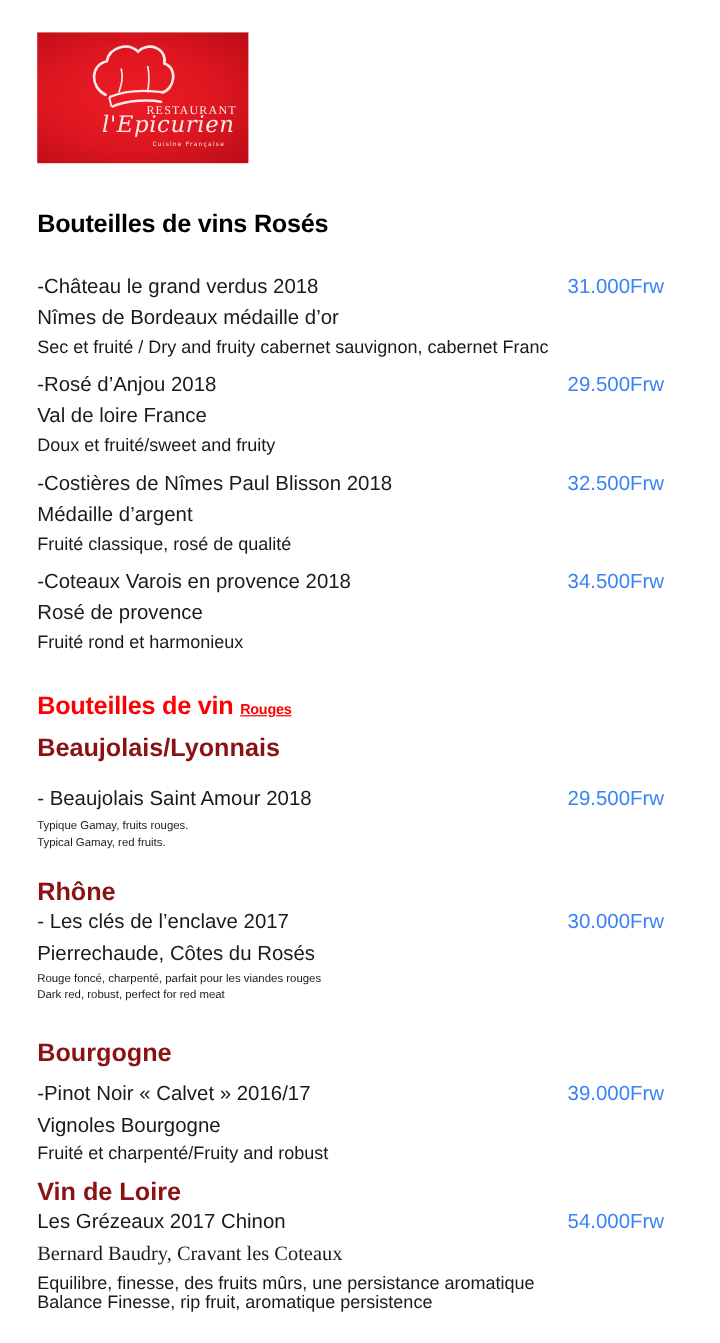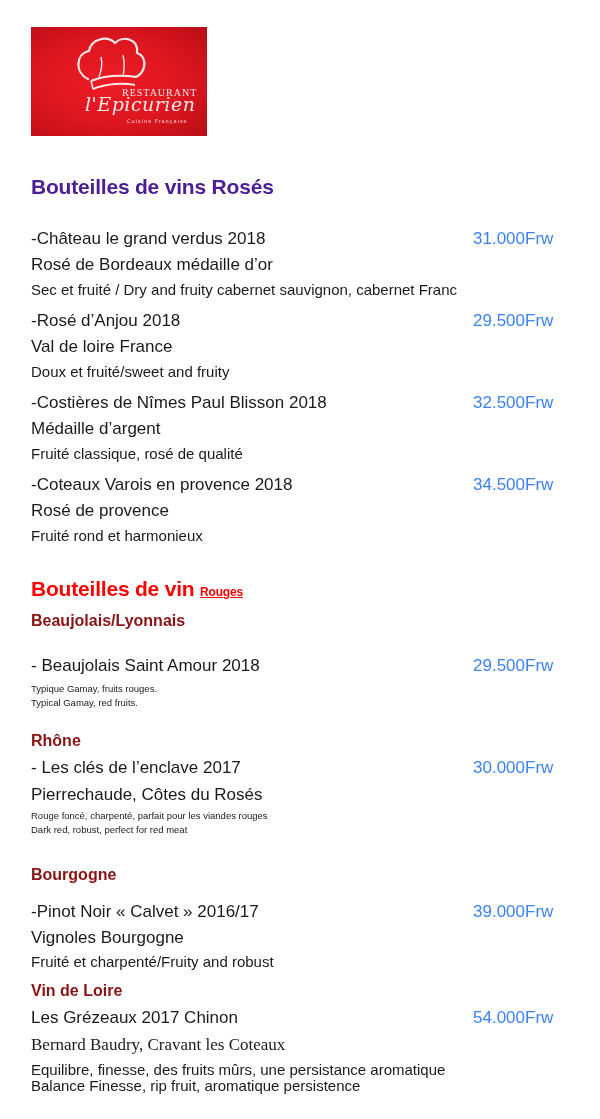--- a/index.html
+++ b/index.html
@@ -56,27 +56,27 @@
       letter-spacing: 1px;
       color: #fbe9e9;
     }
 
     
     .section-title {
       font-weight: bold;
       font-size: 21px;
       letter-spacing: -0.2px;
     }
-    .section-title.roses { color: #4c1d95; }
+    .section-title.roses { color: #000000; }
     .section-title.rouges { color: #ff0000; }
     .section-title .small { font-size: 12px; text-decoration: underline; }
 
     .region-title {
       font-weight: bold;
-      font-size: 16px;
+      font-size: 21px;
       color: #8b1212;
     }
 
     .wine-name {
       font-size: 17px;
       color: #1a1a1a;
     }
     .wine-desc {
       font-size: 15px;
       color: #1a1a1a;
@@ -106,21 +106,21 @@
   </svg>
   <span class="restaurant">RESTAURANT</span>
   <span class="epicurien">l'Epicurien</span>
   <span class="cuisine">Cuisine Française</span>
 </div>
 
 <div class="abs section-title roses" style="left:31px; top:175px;">Bouteilles de vins Rosés</div>
 
 <div class="abs wine-name" style="left:31px; top:229px;">-Château le grand verdus 2018</div>
 <div class="abs price" style="top:229px;">31.000Frw</div>
-<div class="abs wine-name" style="left:31px; top:255px;">Rosé de Bordeaux médaille d’or</div>
+<div class="abs wine-name" style="left:31px; top:255px;">Nîmes de Bordeaux médaille d’or</div>
 <div class="abs wine-desc" style="left:31px; top:281px;">Sec et fruité / Dry and fruity cabernet sauvignon, cabernet Franc</div>
 
 <div class="abs wine-name" style="left:31px; top:311px;">-Rosé d’Anjou 2018</div>
 <div class="abs price" style="top:311px;">29.500Frw</div>
 <div class="abs wine-name" style="left:31px; top:337px;">Val de loire France</div>
 <div class="abs wine-desc" style="left:31px; top:363px;">Doux et fruité/sweet and fruity</div>
 
 <div class="abs wine-name" style="left:31px; top:393px;">-Costières de Nîmes Paul Blisson 2018</div>
 <div class="abs price" style="top:393px;">32.500Frw</div>
 <div class="abs wine-name" style="left:31px; top:419px;">Médaille d’argent</div>

